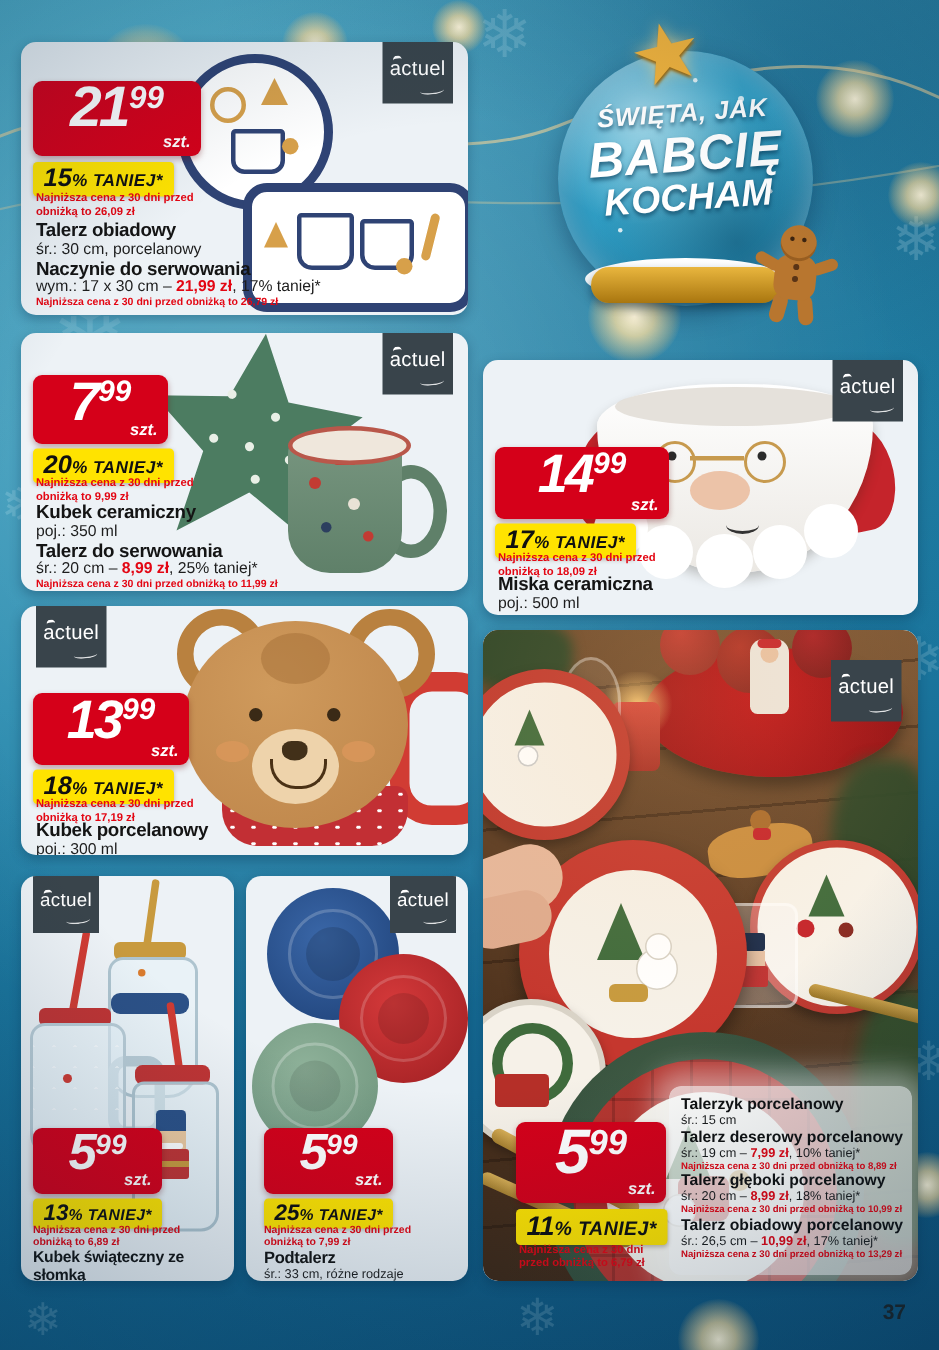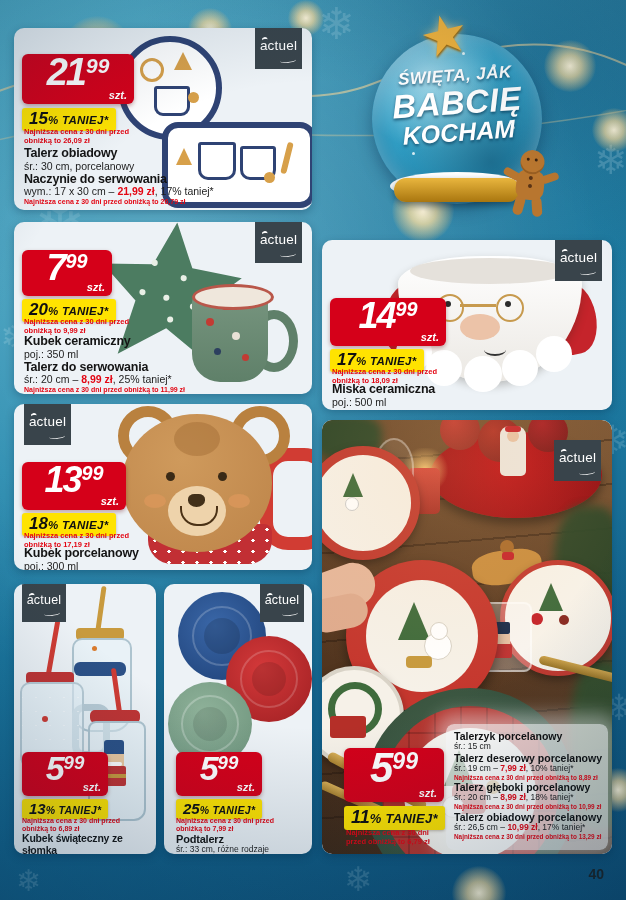--- a/index.html
+++ b/index.html
@@ -495,14 +495,14 @@
       <div class="legal7">Najniższa cena z 30 dni przed obniżką to 8,89 zł</div>
       <div class="pname7">Talerz głęboki porcelanowy</div>
       <div class="pspec7"><span>śr.: 20 cm – </span><span class="red-inline">8,99 zł</span><span>, 18% taniej*</span></div>
       <div class="legal7">Najniższa cena z 30 dni przed obniżką to 10,99 zł</div>
       <div class="pname7">Talerz obiadowy porcelanowy</div>
       <div class="pspec7"><span>śr.: 26,5 cm – </span><span class="red-inline">10,99 zł</span><span>, 17% taniej*</span></div>
       <div class="legal7">Najniższa cena z 30 dni przed obniżką to 13,29 zł</div>
     </div>
   </div>
 
-  <div class="pagenum">40</div>
+  <div class="pagenum">37</div>
 </div>
 
 </body></html>

